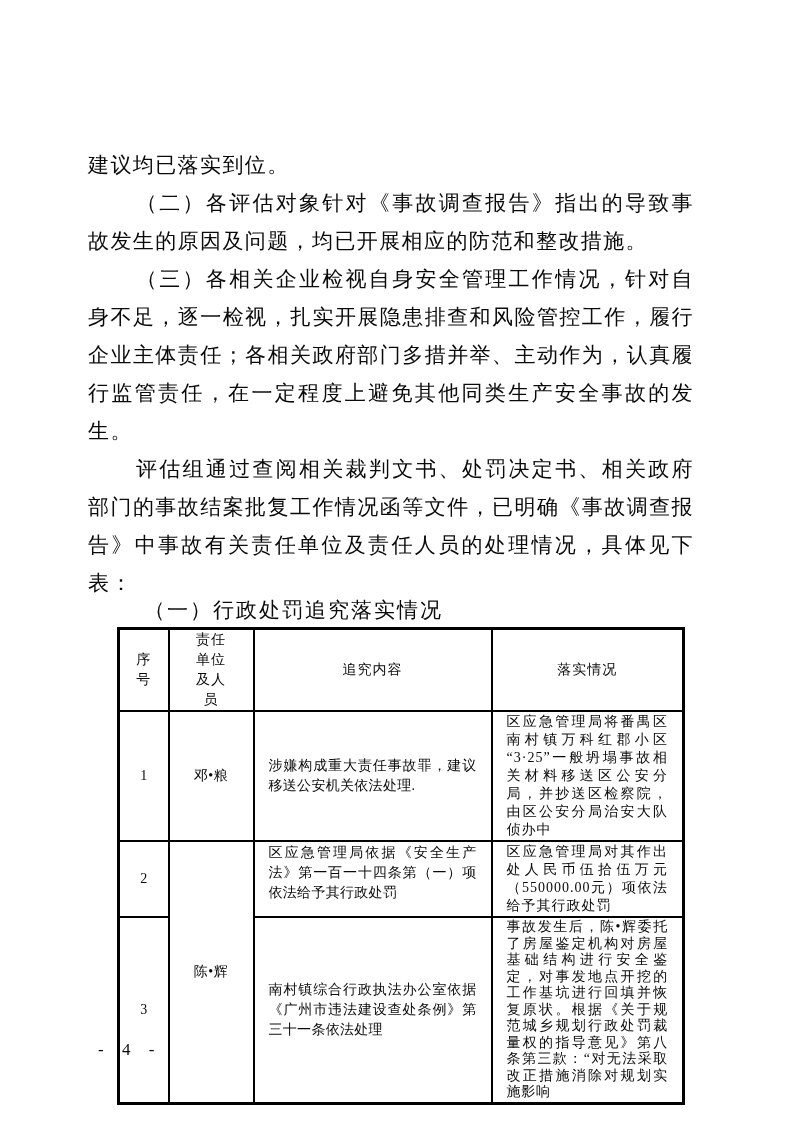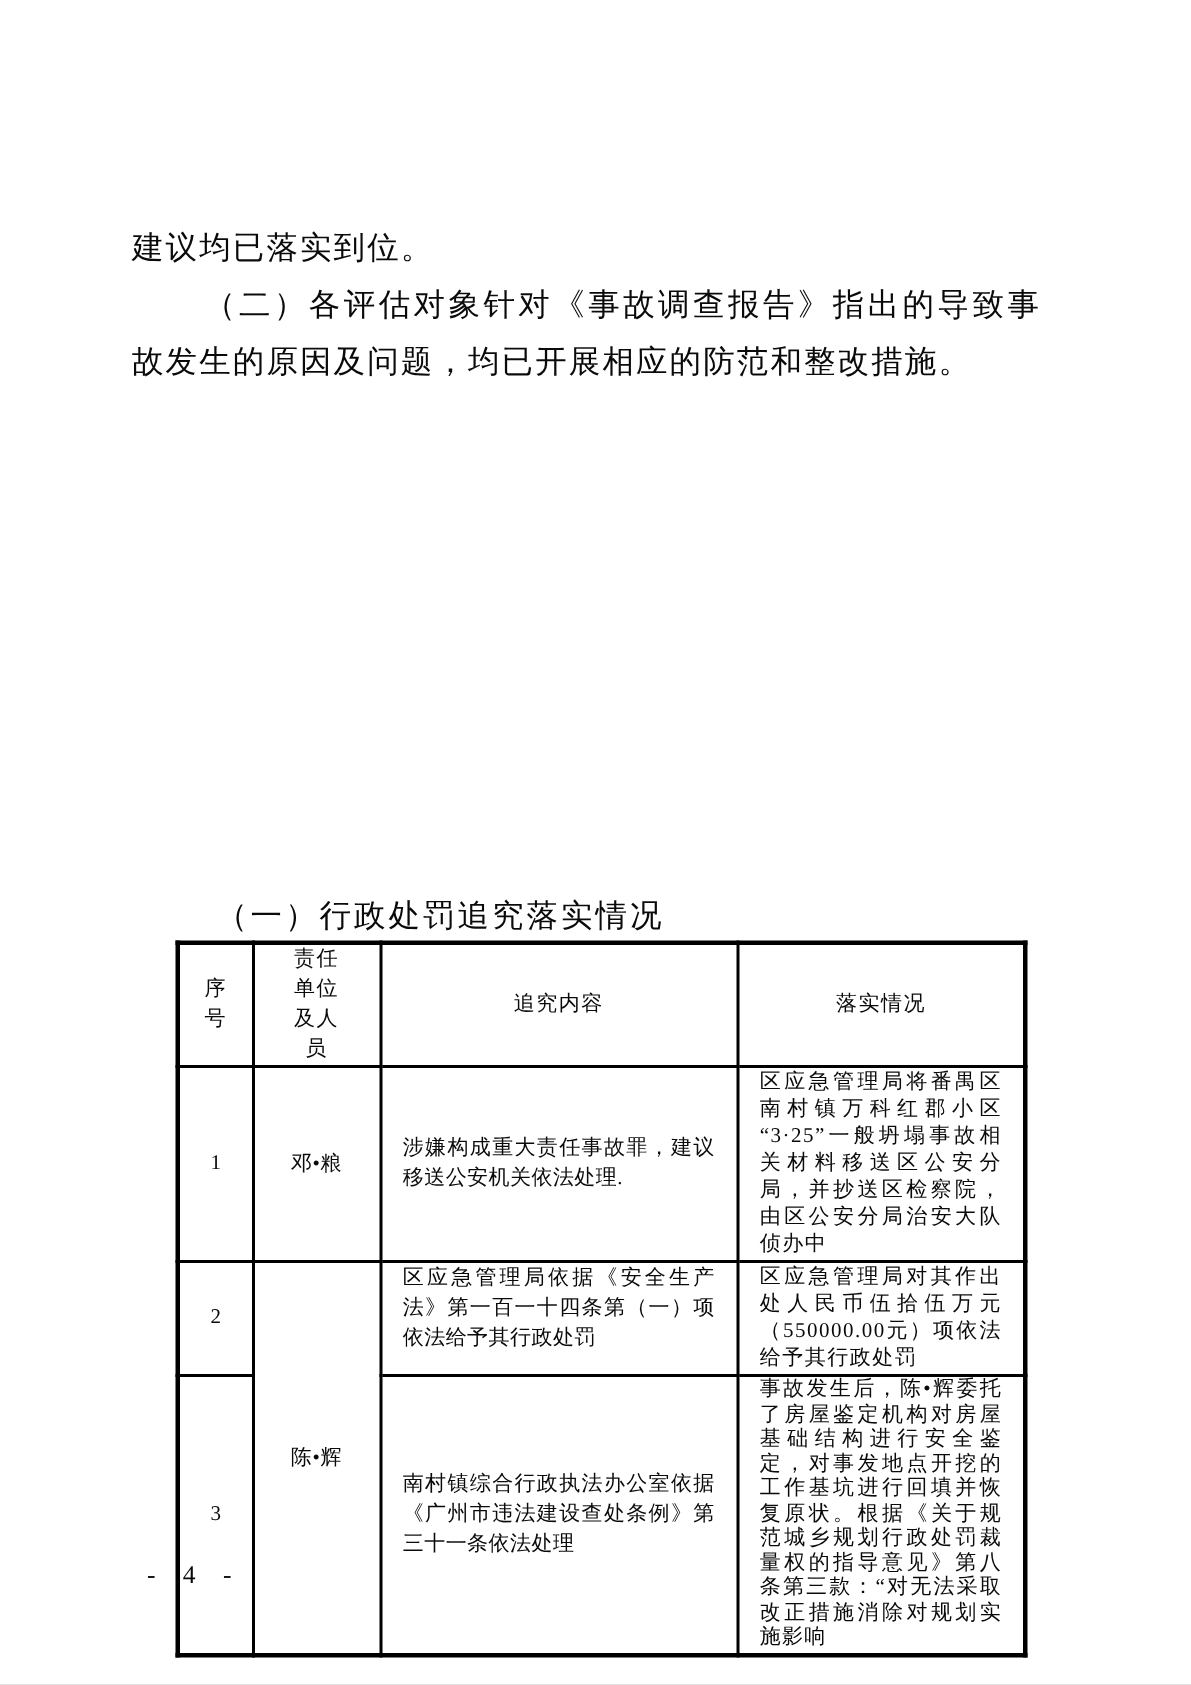--- a/index.html
+++ b/index.html
@@ -108,20 +108,22 @@
   }
 </style>
 </head>
 <body>
 
 <div class="page">
 
   <div class="body-text">
     <p>建议均已落实到位。</p>
     <p class="para-indent">（二）各评估对象针对《事故调查报告》指出的导致事故发生的原因及问题，均已开展相应的防范和整改措施。</p>
+    <p class="para-indent">（三）各相关企业检视自身安全管理工作情况，针对自身不足，逐一检视，扎实开展隐患排查和风险管控工作，履行企业主体责任；各相关政府部门多措并举、主动作为，认真履行监管责任，在一定程度上避免其他同类生产安全事故的发生。</p>
+    <p class="para-indent">评估组通过查阅相关裁判文书、处罚决定书、相关政府部门的事故结案批复工作情况函等文件，已明确《事故调查报告》中事故有关责任单位及责任人员的处理情况，具体见下表：</p>
   </div>
 
   <div class="subsection-heading">（一）行政处罚追究落实情况</div>
 
   <table class="punish-table">
     <colgroup>
       <col style="width:50px">
       <col style="width:85px">
       <col style="width:238px">
       <col style="width:192px">

